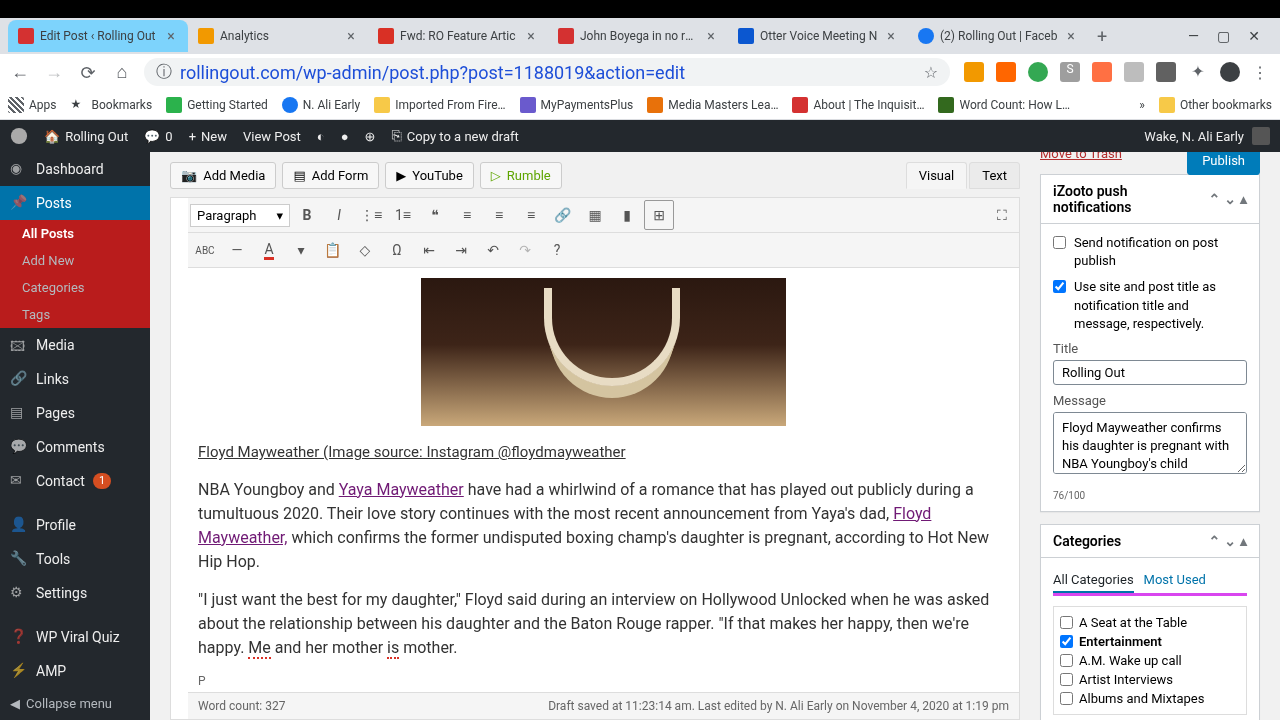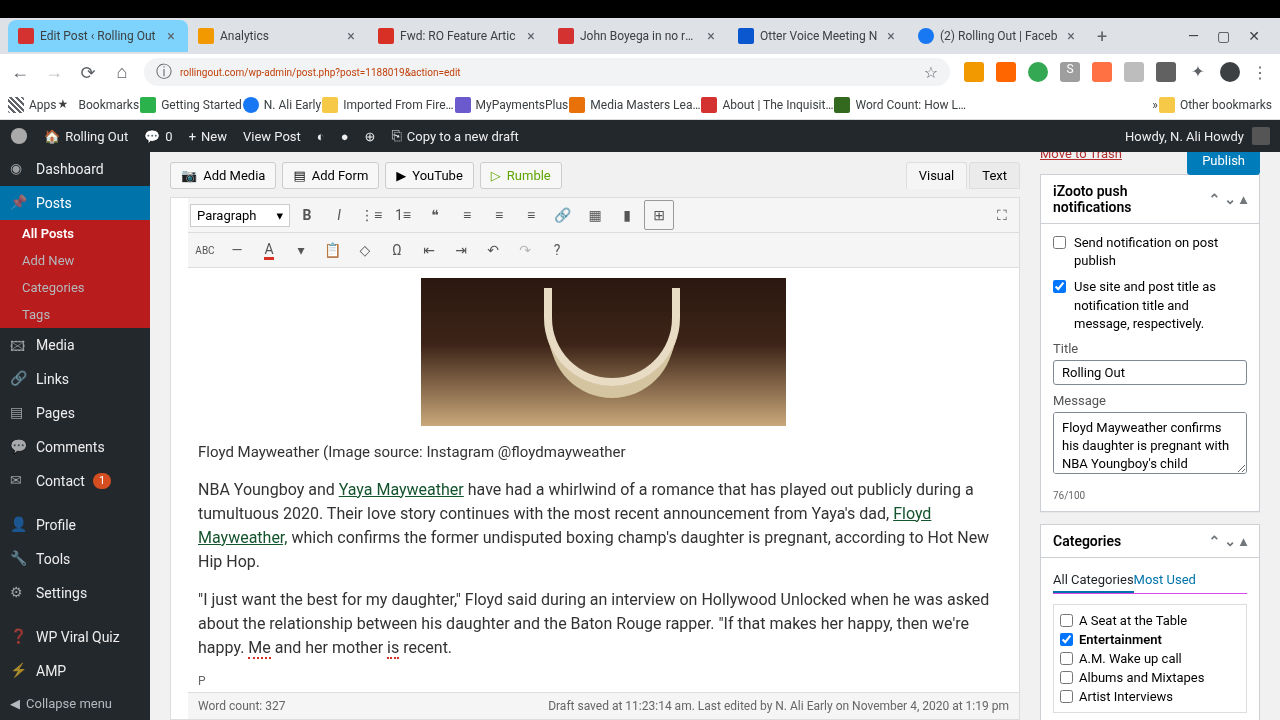--- a/index.html
+++ b/index.html
@@ -13,25 +13,25 @@
 .tab.active { background: #7dd3fc; }
 .tab .favicon { width: 16px; height: 16px; border-radius: 2px; flex-shrink: 0; }
 .tab .tab-title { white-space: nowrap; overflow: hidden; text-overflow: ellipsis; flex: 1; }
 .tab .tab-close { width: 14px; height: 14px; font-size: 14px; color: #5f6368; flex-shrink: 0; text-align: center; line-height: 14px; }
 .new-tab { width: 28px; height: 28px; display: flex; align-items: center; justify-content: center; font-size: 18px; color: #5f6368; cursor: pointer; }
 .win-controls { display: flex; gap: 18px; margin-left: auto; padding: 0 12px; color: #3c4043; font-size: 14px; }
 
 .addr-bar { display: flex; align-items: center; height: 36px; padding: 4px 8px; gap: 10px; background: #fff; }
 .nav-btn { width: 24px; height: 24px; display: flex; align-items: center; justify-content: center; color: #5f6368; font-size: 18px; cursor: pointer; }
 .url-box { flex: 1; display: flex; align-items: center; background: #f1f3f4; border-radius: 14px; height: 28px; padding: 0 12px; gap: 8px; }
-.url-text { font-size: 10px; color: #c2410c; flex: 1; }
+.url-text { font-size: 18px; color: #1d4ed8; flex: 1; }
 .addr-icons { display: flex; align-items: center; gap: 12px; padding: 0 4px; }
 .addr-icon { width: 20px; height: 20px; border-radius: 3px; }
 
-.bookmarks-bar { display: flex; align-items: center; height: 30px; padding: 0 8px; gap: 1px; background: #fff; border-bottom: 1px solid #dadce0; font-size: 12px; color: #3c4043; }
+.bookmarks-bar { display: flex; align-items: center; height: 30px; padding: 0 8px; gap: 14px; background: #fff; border-bottom: 1px solid #dadce0; font-size: 12px; color: #3c4043; }
 .bm-item { display: flex; align-items: center; gap: 5px; cursor: pointer; white-space: nowrap; }
 .bm-icon { width: 16px; height: 16px; border-radius: 2px; flex-shrink: 0; }
 
 
 .wp-admin-bar { background: #23282d; color: #eee; height: 32px; display: flex; align-items: center; font-size: 13px; padding: 0 10px; }
 .wp-admin-left { display: flex; align-items: center; gap: 16px; }
 .wp-admin-item { display: flex; align-items: center; gap: 5px; cursor: pointer; }
 .wp-admin-right { margin-left: auto; display: flex; align-items: center; gap: 8px; }
 .wp-icon { width: 18px; height: 18px; display: inline-block; }
 
@@ -60,43 +60,43 @@
 .editor-tab.active { background: #f5f5f5; border-bottom-color: #f5f5f5; }
 
 .tinymce-wrap { border: 1px solid #ddd; background: #fff; display: flex; flex-direction: column; flex: 1; min-height: 0; padding-left: 17px; }
 .tb-row { display: flex; align-items: center; gap: 2px; padding: 2px; border-bottom: 1px solid #ddd; background: #f5f5f5; }
 .tb-select { border: 1px solid #ccc; padding: 3px 6px; font-size: 13px; width: 100px; background: #fff; display: flex; align-items: center; justify-content: space-between; }
 .tb-btn { width: 30px; height: 30px; display: flex; align-items: center; justify-content: center; cursor: pointer; font-size: 14px; color: #555; border-radius: 2px; }
 .tb-fullscreen { margin-left: auto; }
 
 .editor-body { flex: 1; padding: 10px; overflow-y: auto; font-family: Georgia, serif; font-size: 16px; color: #333; line-height: 1.5; }
 .editor-body p { margin-bottom: 14px; }
-.editor-body a { color: #14532d; text-decoration: underline; }
+.editor-body a { color: #701a75; text-decoration: underline; }
 .feature-img-wrap { text-align: center; margin-bottom: 8px; }
 .feature-img { width: 365px; height: 148px; background: linear-gradient(180deg, #2b1810 0%, #3d2418 45%, #c9a87a 100%); display: inline-block; position: relative; overflow: hidden; }
 .necklace { position: absolute; top: 10px; left: 50%; transform: translateX(-50%); width: 160px; height: 130px; }
 .necklace::before { content: ''; position: absolute; width: 120px; height: 90px; border: 8px solid #e8dcc4; border-top: none; border-radius: 0 0 80px 80px; left: 20px; top: 0; box-shadow: 0 6px 0 -2px #d4c4a0, 0 12px 0 -4px #d4c4a0, 0 18px 0 -6px #d4c4a0; }
-.img-caption { font-size: 15px; text-align: left; margin-bottom: 14px; }
+.img-caption { font-size: 15px; text-align: left; margin-bottom: 14px; text-decoration: underline; }
 .path-indicator { font-size: 12px; color: #666; padding: 4px 10px; }
 .status-bar { display: flex; align-items: center; padding: 6px 10px; font-size: 12px; color: #666; background: #f5f5f5; border-top: 1px solid #ddd; }
 .status-right { margin-left: auto; }
 .red-und { border-bottom: 2px dotted #d93025; }
 
 
 .metabox { border: 1px solid #ccd0d4; box-shadow: 0 1px 1px rgba(0,0,0,.04); background: #fff; }
 .metabox-header { display: flex; align-items: center; padding: 8px 12px; border-bottom: 1px solid #ccd0d4; font-size: 14px; font-weight: 600; }
 .metabox-toggle { margin-left: auto; display: flex; gap: 4px; color: #72777c; }
 .metabox-body { padding: 10px 12px; font-size: 13px; }
 .chk-row { display: flex; align-items: flex-start; gap: 8px; margin-bottom: 8px; line-height: 1.4; }
 .chk-row input { margin-top: 2px; }
 .field-label { font-size: 13px; color: #555; margin: 8px 0 4px; }
 .fld-input { width: 100%; border: 1px solid #7e8993; padding: 4px 8px; font-size: 13px; border-radius: 3px; }
 .fld-textarea { width: 100%; border: 1px solid #7e8993; padding: 6px 8px; font-size: 13px; line-height: 1.4; height: 62px; resize: vertical; border-radius: 3px; }
 .char-count { font-size: 10px; color: #666; margin-top: 13px; }
-.cat-tabs { display: flex; border-bottom: 1px solid #d946ef; margin-bottom: 10px; }
+.cat-tabs { display: flex; gap: 10px; border-bottom: 3px solid #d946ef; margin-bottom: 10px; }
 .cat-tab { padding: 4px 0; font-size: 13px; color: #0073aa; cursor: pointer; }
 .cat-tab.active { border-bottom: 2px solid #0073aa; color: #1d2327; }
 .cat-list { max-height: 110px; overflow-y: auto; border: 1px solid #ddd; padding: 6px; }
 .cat-item { display: flex; align-items: center; gap: 6px; padding: 2px 0; font-size: 13px; }
 .cat-item.checked .cat-label { font-weight: 600; }
 .publish-partial { position: relative; height: 26px; }
 .publish-btn { position: absolute; right: 0; top: -16px; background: #007cba; color: #fff; padding: 6px 14px; border-radius: 3px; font-size: 13px; border: 1px solid #007cba; }
 .publish-link { position: absolute; left: 0; top: -16px; color: #b32d2e; text-decoration: underline; font-size: 13px; }
 </style>
 </head>
@@ -235,21 +235,21 @@
         </span>
       <span class="wp-admin-item">◐</span>
       <span class="wp-admin-item">●</span>
       <span class="wp-admin-item">⊕</span>
       <span class="wp-admin-item">
           <span>⎘</span>
           <span>Copy to a new draft</span>
         </span>
     </div>
     <div class="wp-admin-right">
-      <span>Howdy, N. Ali Howdy</span>
+      <span>Wake, N. Ali Early</span>
       <span class="wp-icon" style="background:#555;border-radius:2px"></span>
     </div>
   </div>
 
   <div class="wp-body">
     <div class="wp-sidebar">
       <div class="menu-item">
           <span class="menu-icon">◉</span>
           <span>Dashboard</span>
         </div>
@@ -380,21 +380,21 @@
 
           <div class="editor-body">
             <div class="feature-img-wrap">
               <div class="feature-img"><div class="necklace"></div></div>
             </div>
             <p class="img-caption">Floyd Mayweather (Image source: Instagram @floydmayweather</p>
             <p>
               <span>NBA Youngboy and </span><a href="#">Yaya Mayweather</a><span> have had a whirlwind of a romance that has played out publicly during a tumultuous 2020. Their love story continues with the most recent announcement from Yaya's dad, </span><a href="#">Floyd Mayweather,</a><span> which confirms the former undisputed boxing champ's daughter is pregnant, according to Hot New Hip Hop.</span>
             </p>
             <p>
-              <span>"I just want the best for my daughter," Floyd said during an interview on Hollywood Unlocked when he was asked about the relationship between his daughter and the Baton Rouge rapper. "If that makes her happy, then we're happy. </span><span class="red-und">Me</span><span> and her mother </span><span class="red-und">is</span><span> recent.</span>
+              <span>"I just want the best for my daughter," Floyd said during an interview on Hollywood Unlocked when he was asked about the relationship between his daughter and the Baton Rouge rapper. "If that makes her happy, then we're happy. </span><span class="red-und">Me</span><span> and her mother </span><span class="red-und">is</span><span> mother.</span>
             </p>
 
           </div>
           <div class="path-indicator">P</div>
           <div class="status-bar">
             <span><span>Word count: </span><span>327</span></span>
             <span class="status-right">Draft saved at 11:23:14 am. Last edited by N. Ali Early on November 4, 2020 at 1:19 pm</span>
           </div>
         </div>
       </div>
@@ -453,25 +453,25 @@
                 <label class="cat-item checked">
                   <input type="checkbox" checked="" style="">
                   <span class="cat-label">Entertainment</span>
                 </label>
                 <label class="cat-item">
                   <input type="checkbox" style="">
                   <span class="cat-label">A.M. Wake up call</span>
                 </label>
                 <label class="cat-item">
                   <input type="checkbox" style="">
-                  <span class="cat-label">Albums and Mixtapes</span>
+                  <span class="cat-label">Artist Interviews</span>
                 </label>
                 <label class="cat-item">
                   <input type="checkbox" style="">
-                  <span class="cat-label">Artist Interviews</span>
+                  <span class="cat-label">Albums and Mixtapes</span>
                 </label>
               </div>
           </div>
         </div>
       </div>
     </div>
   </div>
 
 </div>
 

